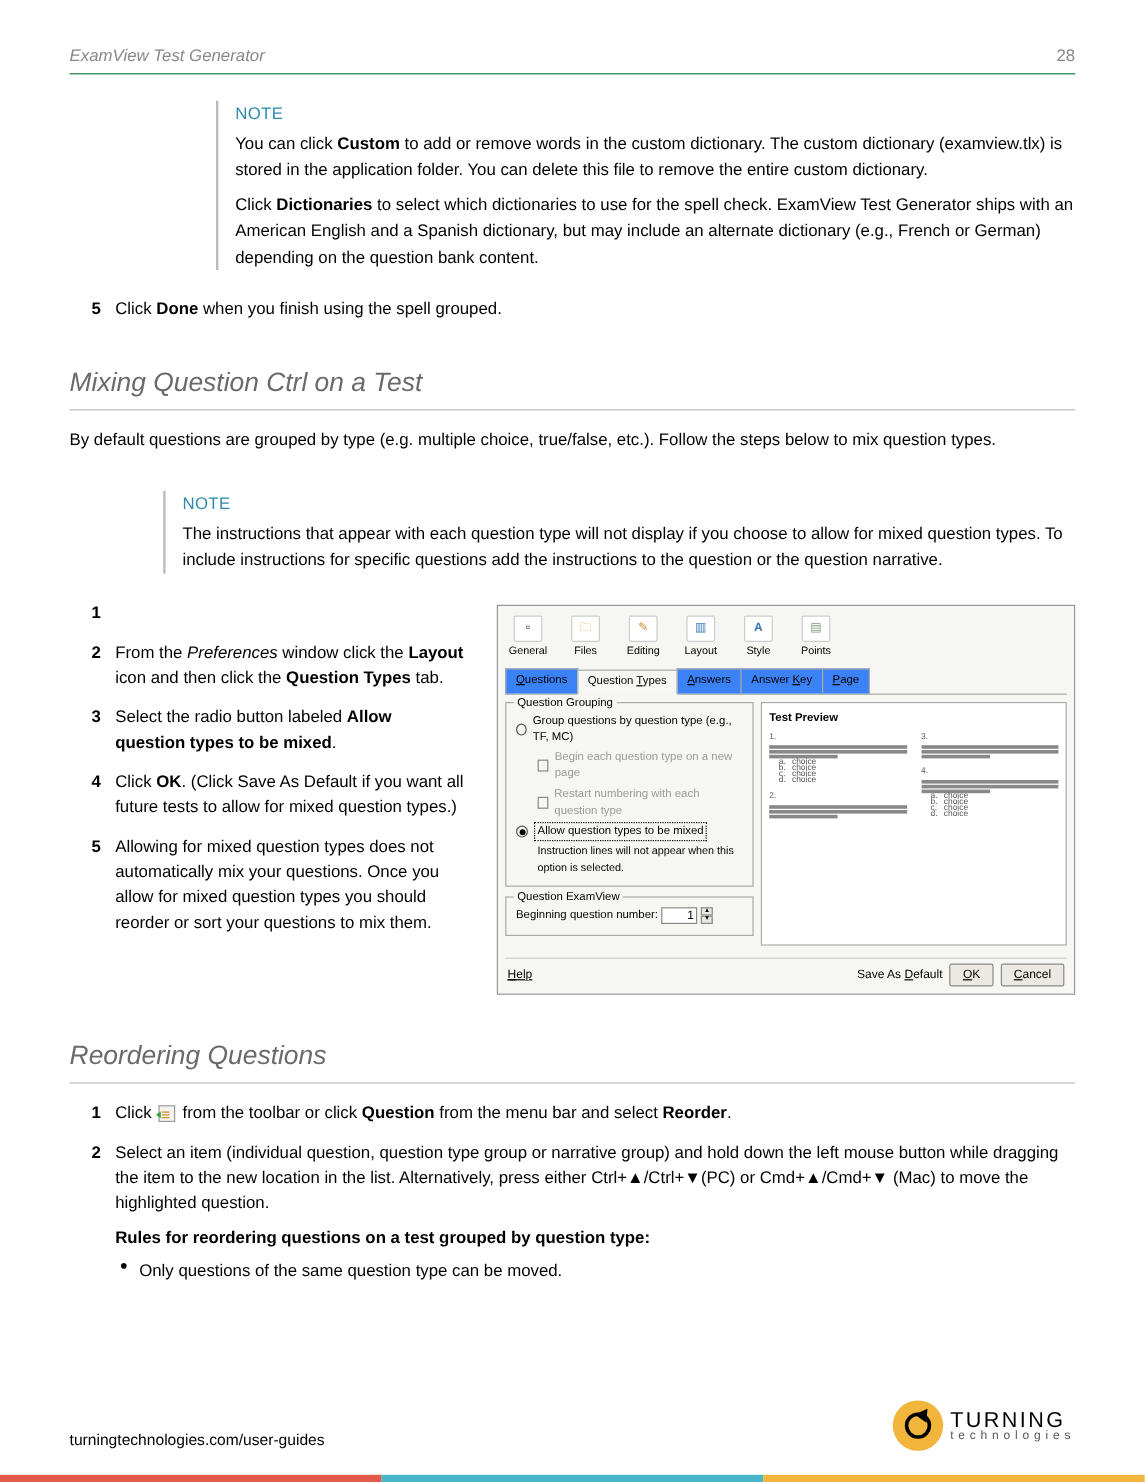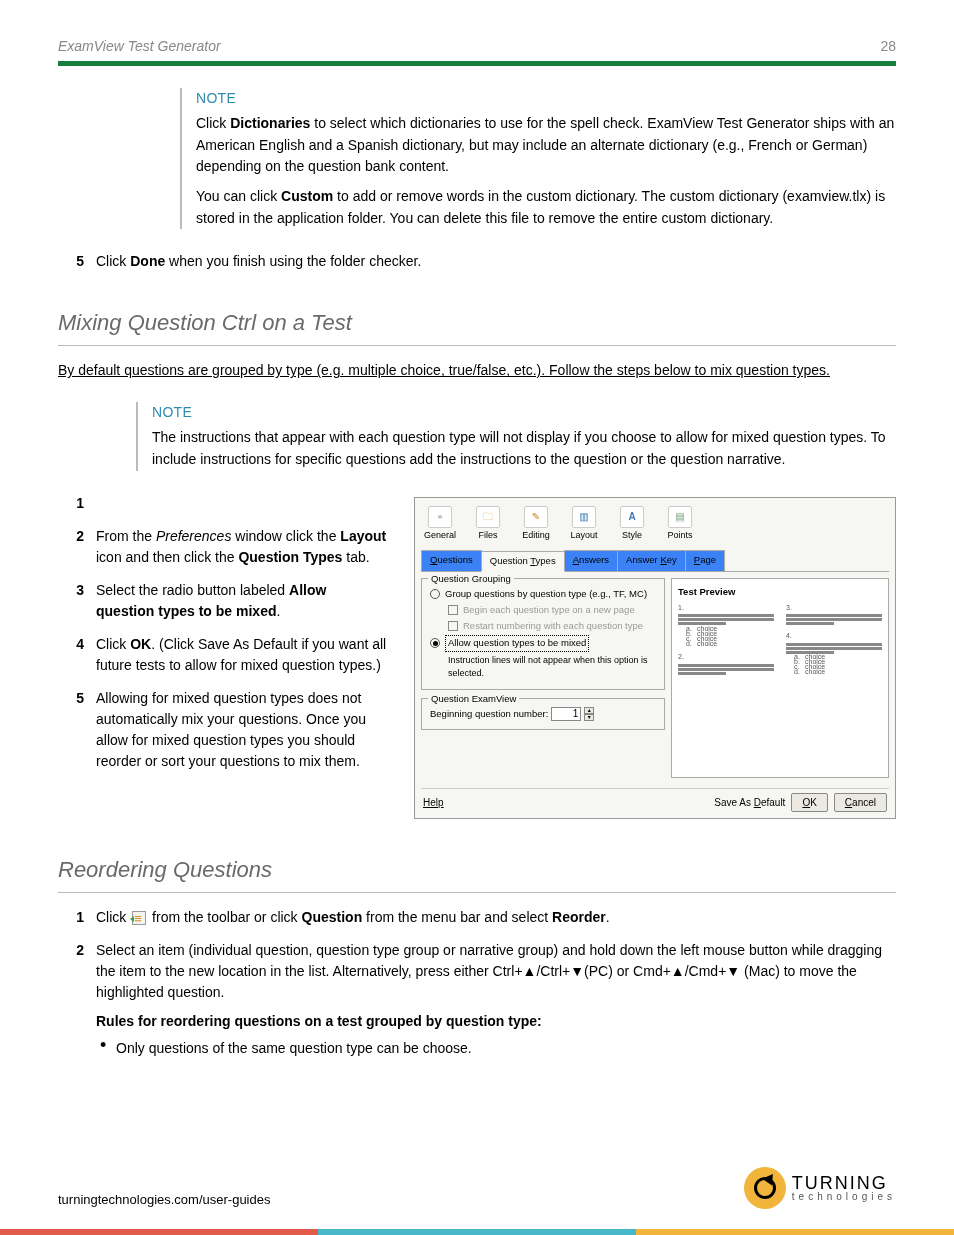--- a/index.html
+++ b/index.html
@@ -16,21 +16,21 @@
     width: 954px;
     min-height: 1235px;
     margin: 0 auto;
     padding: 36px 58px 20px;
     position: relative;
   }
   .header-row {
     display: flex;
     justify-content: space-between;
     align-items: baseline;
-    border-bottom: 5px solid #15803d;
+    border-bottom: 1px solid #15803d;
     padding-bottom: 4px;
     margin-bottom: 22px;
     color: #888;
     font-style: italic;
     font-size: 14px;
   }
   .page-number { font-style: normal; }
 
   .note-box {
     margin-left: 122px;
@@ -66,21 +66,21 @@
     font-style: italic;
     font-weight: 400;
     color: #6a6a6a;
     font-size: 22px;
     border-bottom: 1px solid #bbb;
     padding-bottom: 6px;
     margin: 34px 0 14px;
     font-family: "Segoe UI", Arial, sans-serif;
   }
 
-  .intro-para { margin-bottom: 21px; text-decoration: underline; }
+  .intro-para { margin-bottom: 32px; }
 
   .two-col {
     display: flex;
     gap: 26px;
     align-items: flex-start;
     margin-top: 12px;
   }
   .col-left { width: 330px; }
   .follow-text { color: #3a3a3a; margin-top: 4px; }
   em.ui { font-style: italic; }
@@ -190,21 +190,21 @@
   .indent { margin-left:18px; }
   .grey { color:#9a9a9a; }
   .hint { font-size:9px; margin-left:18px; margin-top:2px; }
   .spin { display:flex; align-items:center; gap:3px; font-size:9.5px; margin-top:2px;}
   .spin input {
     width:30px; height:14px; font-size:10px; text-align:right; padding:0 2px;
     border:1px solid #888;
   }
   .spin-btns { display:flex; flex-direction:column; }
   .spin-btns div { width:10px; height:7px; border:1px solid #888; font-size:6px; line-height:5px; text-align:center; background:#ece9e2; }
-  .left-pane { width:244px; }
+  .left-pane { width:207px; }
   .right-pane {
     flex:1;
     border:1px solid #aaa;
     background:#fff;
     padding:6px;
     min-height:200px;
   }
   .prev-title { font-weight:700; font-size:9.5px; margin-bottom:4px; }
   .prev-cols { display:flex; gap:12px; font-size:7px; color:#555; }
   .prev-q { margin-bottom:6px; }
@@ -291,31 +291,31 @@
 <div class="page">
 
   <div class="header-row">
     <span>ExamView Test Generator</span>
     <span class="page-number">28</span>
   </div>
 
   <div class="note-box">
     <div class="note-label">NOTE</div>
     <div class="note-text">
-      <span>Click </span><strong>Dictionaries</strong><span> to select which dictionaries to use for the spell check. ExamView Test Generator ships with an American English and a Spanish dictionary, but may include an alternate dictionary (e.g., French or German) depending on the question bank content.</span>
+      <span>You can click </span><strong>Custom</strong><span> to add or remove words in the custom dictionary. The custom dictionary (examview.tlx) is stored in the application folder. You can delete this file to remove the entire custom dictionary.</span>
     </div>
     <div class="note-text">
-      <span>You can click </span><strong>Custom</strong><span> to add or remove words in the custom dictionary. The custom dictionary (examview.tlx) is stored in the application folder. You can delete this file to remove the entire custom dictionary.</span>
+      <span>Click </span><strong>Dictionaries</strong><span> to select which dictionaries to use for the spell check. ExamView Test Generator ships with an American English and a Spanish dictionary, but may include an alternate dictionary (e.g., French or German) depending on the question bank content.</span>
     </div>
   </div>
 
   <div class="num-step">
     <span class="num">5</span>
     <span class="body">
-      <span>Click </span><strong>Done</strong><span> when you finish using the folder checker.</span>
+      <span>Click </span><strong>Done</strong><span> when you finish using the spell grouped.</span>
     </span>
   </div>
 
   <h2 class="section">Mixing Question Ctrl on a Test</h2>
   <div class="intro-para">By default questions are grouped by type (e.g. multiple choice, true/false, etc.). Follow the steps below to mix question types.</div>
 
   <div class="note-box" style="margin-left:78px;">
     <div class="note-label">NOTE</div>
     <div class="note-text">The instructions that appear with each question type will not display if you choose to allow for mixed question types. To include instructions for specific questions add the instructions to the question or the question narrative.</div>
   </div>
@@ -481,21 +481,21 @@
     <span class="body">
       <span>Click </span><span class="icon-box icon-reorder"></span><span> from the toolbar or click </span><strong>Question</strong><span> from the menu bar and select </span><strong>Reorder</strong><span>.</span>
     </span>
   </div>
   <div class="num-step">
     <span class="num">2</span>
     <span class="body">
       <span>Select an item (individual question, question type group or narrative group) and hold down the left mouse button while dragging the item to the new location in the list. Alternatively, press either Ctrl+▲/Ctrl+▼(PC) or Cmd+▲/Cmd+▼ (Mac) to move the highlighted question.</span>
       <div class="rules-head">Rules for reordering questions on a test grouped by question type:</div>
       <ul class="bullet-list">
-        <li>Only questions of the same question type can be choose.</li>
+        <li>Only questions of the same question type can be moved.</li>
       </ul>
     </span>
   </div>
 
   <div class="footer">
     <span>turningtechnologies.com/user-guides</span>
     <span class="logo">
       <span class="logo-circle">
           <span class="logo-arrow"></span>
         </span>

